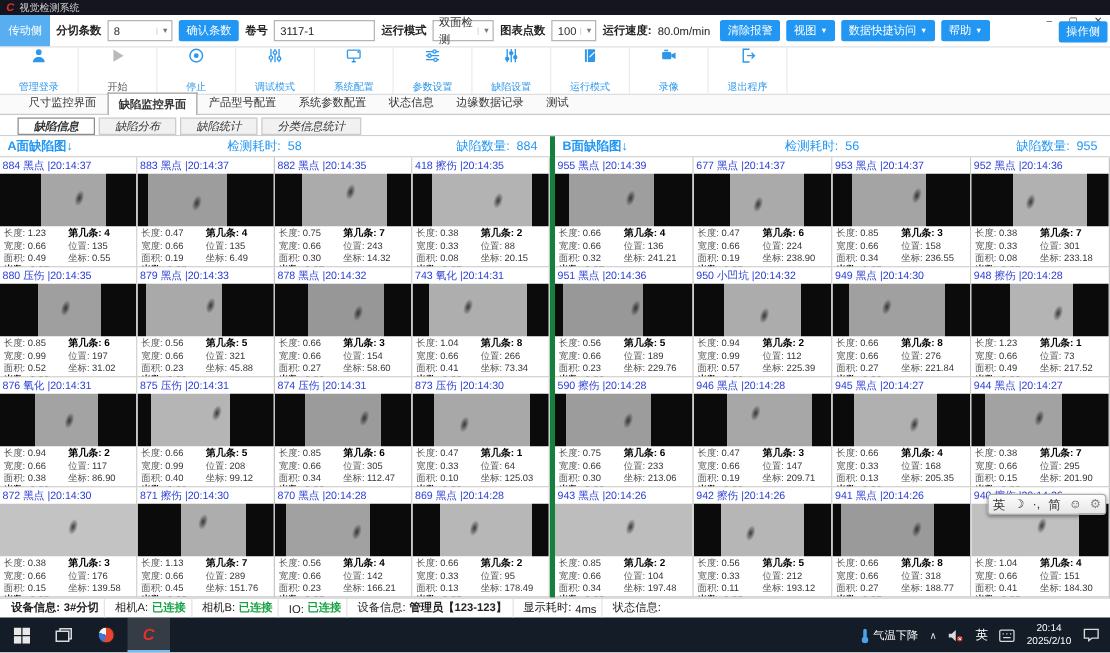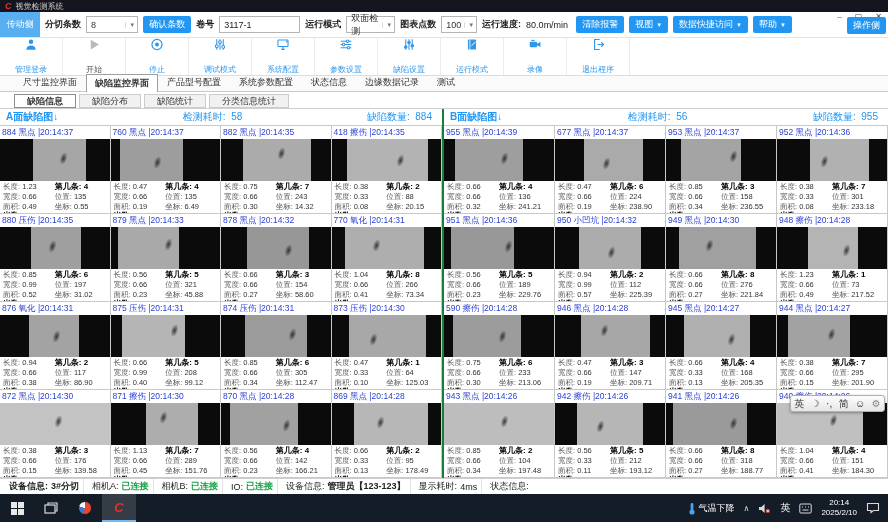--- a/index.html
+++ b/index.html
@@ -30,26 +30,26 @@
   .action .alabel { font-size:8px; color:#2e97ea; white-space:nowrap; }
   .action.gray .alabel { color:#555; }
 
   
   .maintabs { height:16px; display:flex; align-items:flex-end; background:#fafafa; border-bottom:1px solid #c9c9c9; padding-left:14px; }
   .mtab { font-size:9px; color:#333; padding:2px 8px; border:1px solid transparent; border-bottom:none; white-space:nowrap; }
   .mtab.active { background:#fff; border-color:#9f9f9f; font-weight:bold; position:relative; top:1px; }
 
   
   .subtabs { height:17px; display:flex; gap:3px; padding:2px 0 0 14px; background:#fff; border-bottom:1px solid #cfcfcf; }
-  .stab { font-size:9px; color:#333; padding:0 12px; border:1px solid #ccc; background:#f1f1f1; display:flex; align-items:center; }
+  .stab { font-size:9px; color:#333; padding:0 12px; border:1px solid #ccc; background:#f1f1f1; display:flex; align-items:center;font-style:italic; }
   .stab.active { background:#fff; border-color:#8d8d8d; font-weight:bold; }
 
   
   .panels { display:flex; height:369px; }
-  .panel { width:444px; display:flex; flex-direction:column; border-right:2px solid #15803d; }
+  .panel { width:444px; display:flex; flex-direction:column; border-right:4px solid #15803d; }
   .panel:last-child { border-right:none; }
   .panel-head { height:17px; flex:none; display:flex; align-items:center; justify-content:space-between; padding:0 10px 0 6px; border-bottom:1px solid #c9c9c9; color:#2196f3; font-size:10px; background:#fff; }
   .panel-title { font-weight:bold; }
   .grid { display:grid; grid-template-columns:repeat(4,1fr); grid-auto-rows:88px; }
   .card { border-right:1px solid #c8c8c8; border-bottom:1px solid #c8c8c8; background:#fff; display:flex; flex-direction:column; overflow:hidden; }
   .card-head { height:13px; flex:none; font-size:8.5px; color:#2b3fd6; padding:1px 2px 0; white-space:nowrap; overflow:hidden; }
   .card-img { height:42px; flex:none; position:relative; }
   .mark { position:absolute; width:7px; height:13px; background:radial-gradient(ellipse at center, rgba(25,25,25,.8), rgba(25,25,25,0) 72%); transform:rotate(18deg); }
   .card-info { flex:1; display:flex; padding:1px 3px; font-size:7.5px; color:#333; line-height:1.3; }
   .card-info .c1 { width:50%; }
@@ -250,21 +250,21 @@
             </div>
       <div class="c2">
               <div class="bold"><span>第几条:</span> 4</div>
               <div><span>位置:</span> 135</div>
               <div><span>坐标:</span> 0.55</div>
             </div>
     </div>
   </div>
 
   <div class="card">
-    <div class="card-head">760 黑点 |20:14:37</div>
+    <div class="card-head">883 黑点 |20:14:37</div>
     <div class="card-img" style="background: linear-gradient(90deg, rgb(11, 11, 11) 0px, rgb(11, 11, 11) 8%, rgb(157, 157, 157) 8%, rgb(157, 157, 157) 66%, rgb(11, 11, 11) 66%, rgb(11, 11, 11) 100%);">
       <span class="mark" style="left: 40%; top: 40%;"></span>
     </div>
     <div class="card-info">
       <div class="c1">
               <div><span>长度:</span> 0.47</div>
               <div><span>宽度:</span> 0.66</div>
               <div><span>面积:</span> 0.19</div>
               <div class="bold"><span>米数:</span> 0.37</div>
             </div>
@@ -370,21 +370,21 @@
             </div>
       <div class="c2">
               <div class="bold"><span>第几条:</span> 3</div>
               <div><span>位置:</span> 154</div>
               <div><span>坐标:</span> 58.60</div>
             </div>
     </div>
   </div>
 
   <div class="card">
-    <div class="card-head">770 氧化 |20:14:31</div>
+    <div class="card-head">743 氧化 |20:14:31</div>
     <div class="card-img" style="background: linear-gradient(90deg, rgb(11, 11, 11) 0px, rgb(11, 11, 11) 12%, rgb(174, 174, 174) 12%, rgb(174, 174, 174) 84%, rgb(11, 11, 11) 84%, rgb(11, 11, 11) 100%);">
       <span class="mark" style="left: 38%; top: 28%;"></span>
     </div>
     <div class="card-info">
       <div class="c1">
               <div><span>长度:</span> 1.04</div>
               <div><span>宽度:</span> 0.66</div>
               <div><span>面积:</span> 0.41</div>
               <div class="bold"><span>米数:</span> 0.36</div>
             </div>

